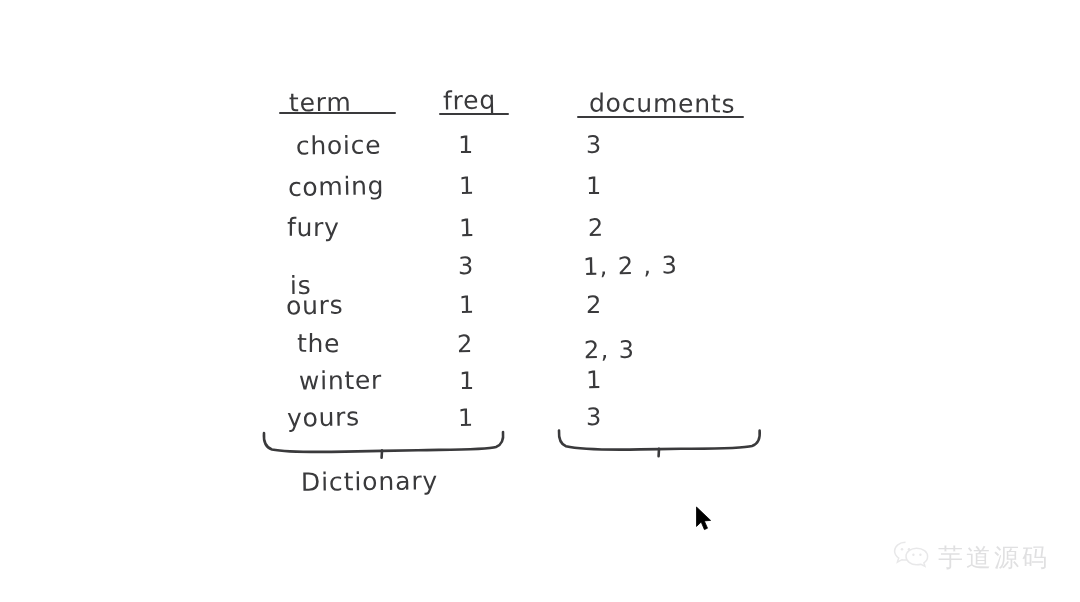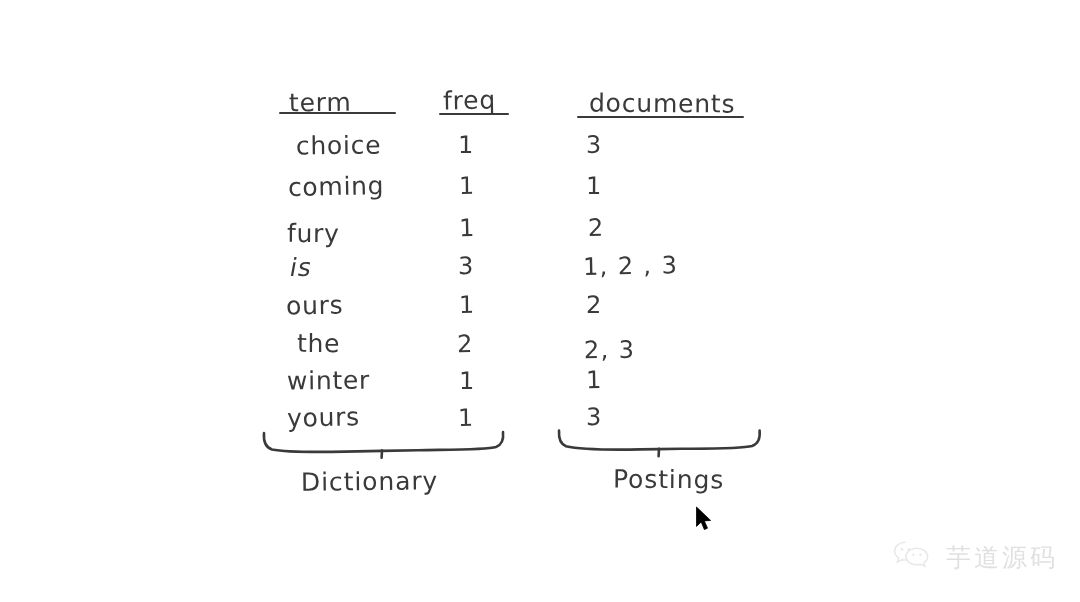--- a/index.html
+++ b/index.html
@@ -83,21 +83,21 @@
 
   
   #watermark {
     position: absolute;
     left: 893px;
     top: 534px;
     width: 180px;
     height: 46px;
     display: flex;
     align-items: center;
-    gap: 17px;
+    gap: 9px;
     opacity: 0.30;
   }
   #watermark .wm-text {
     font-size: 25px;
     color: #9a9a9e;
     letter-spacing: 3px;
     font-family: "DejaVu Sans", sans-serif;
     white-space: pre;
   }
 
@@ -125,37 +125,37 @@
   <div class="head-rule" style="left:577px; top:116px; width:167px;"></div>
 
   <div class="ink term-cell hand" style="left:296px; top:131px;">choice</div>
   <div class="ink num-cell hand-c" style="left:458px; top:131px;">1</div>
   <div class="ink docs-cell hand" style="left:586px; top:131px;">3</div>
 
   <div class="ink term-cell hand-b" style="left:288px; top:172px;">coming</div>
   <div class="ink num-cell hand" style="left:459px; top:172px;">1</div>
   <div class="ink docs-cell hand-c" style="left:586px; top:172px;">1</div>
 
-  <div class="ink term-cell hand-c" style="left:287px; top:219px;text-align:right;">fury</div>
+  <div class="ink term-cell hand-c" style="left:287px; top:213px;text-align:right;">fury</div>
   <div class="ink num-cell hand-b" style="left:459px; top:214px;">1</div>
   <div class="ink docs-cell hand" style="left:588px; top:214px;">2</div>
 
-  <div class="ink term-cell hand" style="left:290px; top:253px;font-style:italic;">is</div>
+  <div class="ink term-cell hand" style="left:290px; top:271px;">is</div>
   <div class="ink num-cell hand-c" style="left:458px; top:252px;">3</div>
   <div class="ink docs-cell hand-b" style="left:583px; top:252px;">1, 2 , 3</div>
 
   <div class="ink term-cell hand-b" style="left:286px; top:291px;">ours</div>
   <div class="ink num-cell hand" style="left:459px; top:291px;">1</div>
   <div class="ink docs-cell hand-c" style="left:586px; top:291px;">2</div>
 
   <div class="ink term-cell hand-c" style="left:297px; top:329px;">the</div>
   <div class="ink num-cell hand-b" style="left:457px; top:330px;">2</div>
   <div class="ink docs-cell hand" style="left:584px; top:336px;">2, 3</div>
 
-  <div class="ink term-cell hand" style="left:287px; top:366px;">winter</div>
+  <div class="ink term-cell hand" style="left:299px; top:366px;">winter</div>
   <div class="ink num-cell hand-c" style="left:459px; top:367px;">1</div>
   <div class="ink docs-cell hand-b" style="left:586px; top:366px;">1</div>
 
   <div class="ink term-cell hand-b" style="left:287px; top:403px;">yours</div>
   <div class="ink num-cell hand" style="left:458px; top:404px;">1</div>
   <div class="ink docs-cell hand-c" style="left:586px; top:403px;">3</div>
 
   <svg class="overlay" viewBox="0 0 1080 602">
 
     <g fill="none" stroke="#3a3a3c" stroke-width="2.6" stroke-linecap="round" stroke-linejoin="round">
@@ -178,21 +178,20 @@
       <path d="M659,449.1
                L681,448.8
                C710,448.6 742,448.8 752,446
                C758.6,443.8 760.4,438.6 759.6,430.5"></path>
       <path d="M659,448.9 L658.6,456.3"></path>
     </g>
   </svg>
 
   <div class="ink brace-label hand" style="left:301px; top:467px;">Dictionary</div>
 
-  <div class="ink brace-label hand-c" style="left:613px; top:465px;">Postings</div>
 
   <div id="watermark">
     <span style="flex:0 0 auto;">
       <svg width="36" height="30" viewBox="0 0 36 30" fill="none" stroke="#b4b4b8" stroke-width="1.5">
         <path d="M12.5,2.2 C6.4,2.2 1.6,6.2 1.6,11.1
                  C1.6,13.9 3.2,16.4 5.7,18.1
                  L4.4,22.1 L8.9,19.7
                  C10.0,20.0 11.2,20.1 12.5,20.1
                  C12.9,20.1 13.3,20.1 13.7,20.0"></path>
         <circle cx="9.0" cy="9.3" r="1.25" fill="#b4b4b8" stroke="none"></circle>

